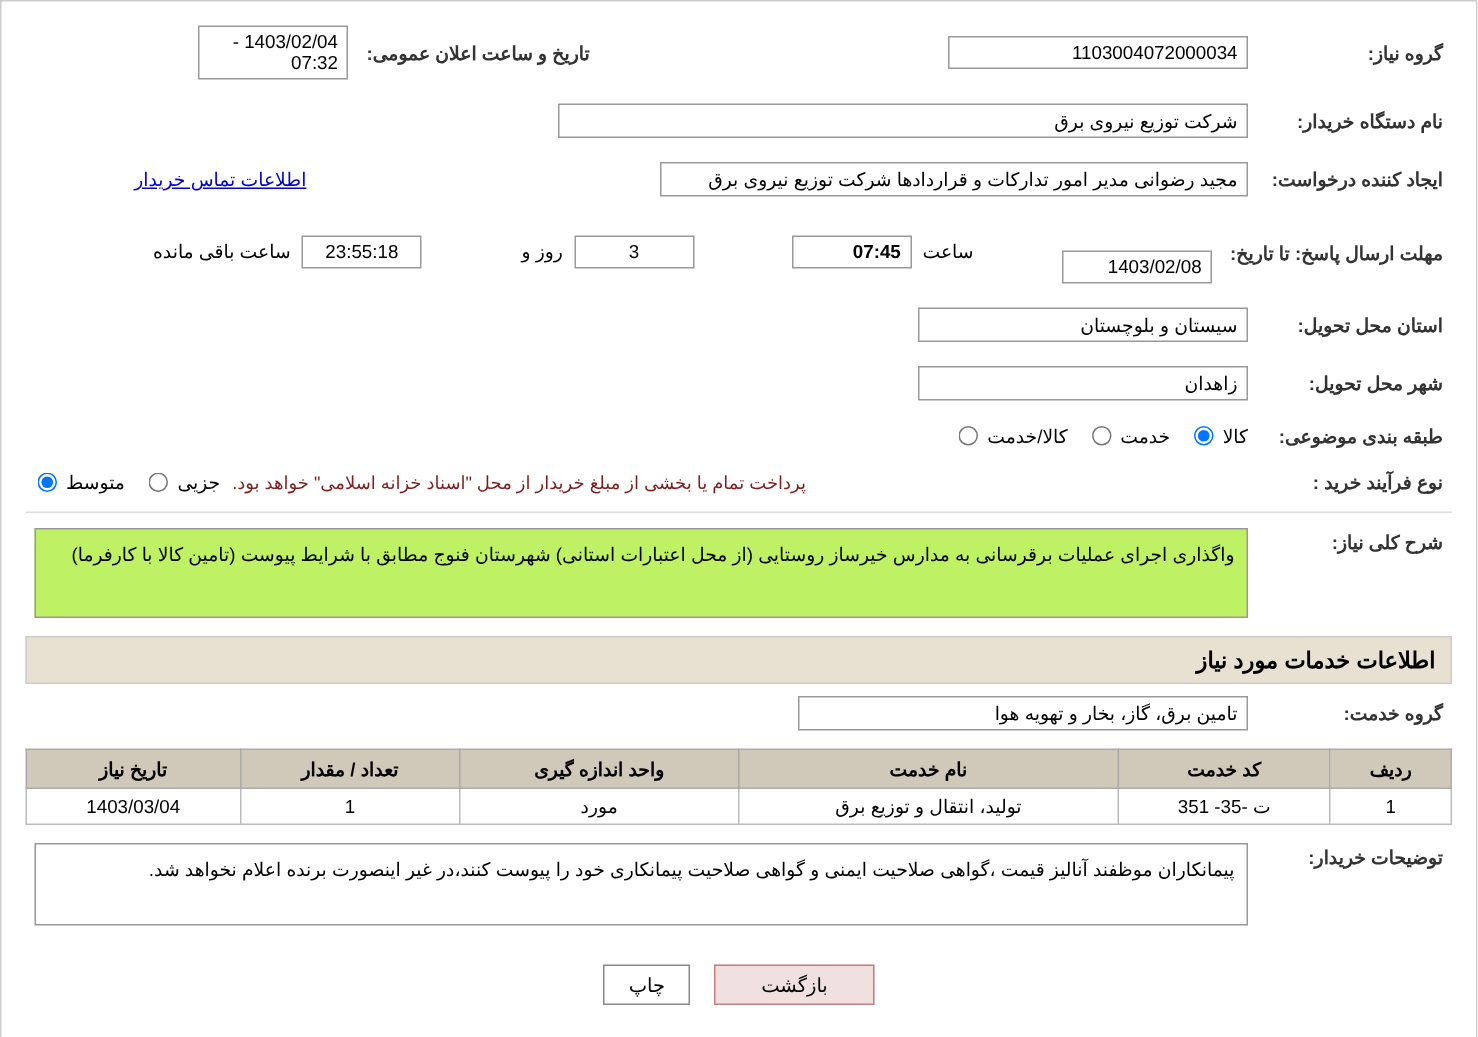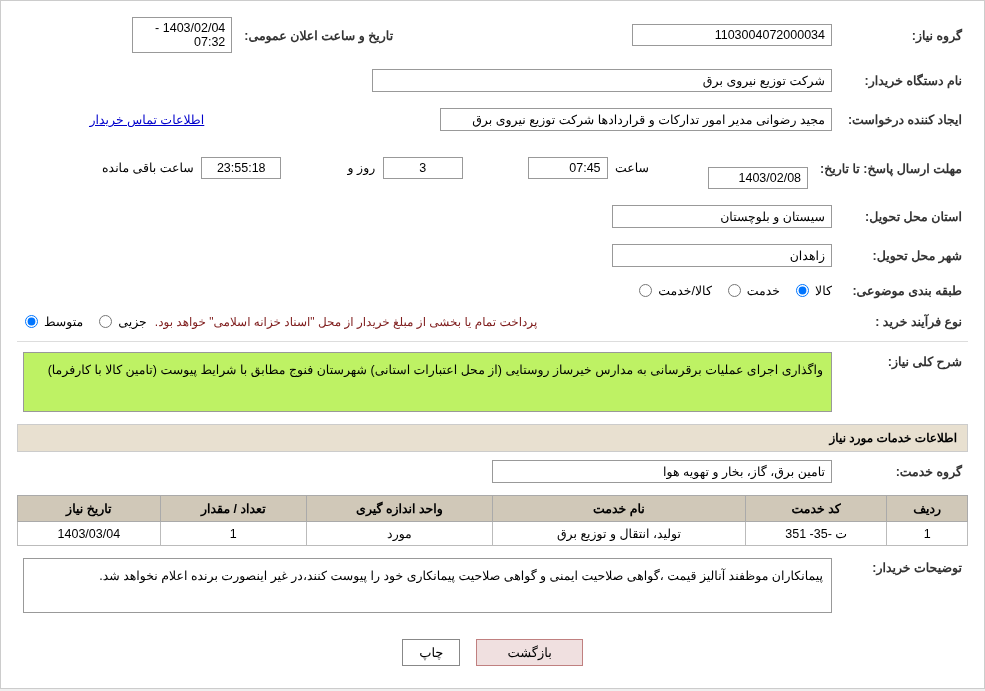--- a/index.html
+++ b/index.html
@@ -78,21 +78,21 @@
     }
     .radio-item input { margin: 0 2px; }
     .note-text {
       color: #7f1d1d;
       font-size: 12px;
     }
     .section-header {
       background: #e8e0d0;
       padding: 6px 10px;
       font-weight: bold;
-      font-size: 12px;
+      font-size: 15px;
       border: 1px solid #ccc;
       margin: 8px 0 4px 0;
       text-align: right;
     }
     .description-box {
       border: 1px solid #999;
       padding: 6px 8px;
       background: #bef264;
       width: 100%;
       text-align: right;
@@ -208,21 +208,21 @@
 
     <table class="info-table">
       <tbody>
           <tr>
         <td class="label-cell">مهلت ارسال پاسخ: تا تاریخ:</td>
         <td class="value-cell">
           <div class="input-box" style="width:100px;margin-top:20px;">1403/02/08</div>
         </td>
         <td>
           <span style="margin:0 4px;">ساعت</span>
-          <div class="input-box" style="width:65px;display:inline-block;">07:45</div>
+          <div class="input-box" style="width:65px;display:inline-block;font-weight:bold;">07:45</div>
         </td>
         <td>
           <div class="input-box" style="width:40px;display:inline-block;text-align:center;">3</div>
           <span style="margin:0 4px;">روز و</span>
         </td>
         <td>
           <div class="input-box" style="width:80px;display:inline-block;text-align:center;">23:55:18</div>
           <span style="margin:0 4px;">ساعت باقی مانده</span>
         </td>
       </tr>
@@ -311,21 +311,21 @@
     </tbody>
       </table>
 
     <div class="section-header">اطلاعات خدمات مورد نیاز</div>
 
     <table class="info-table">
       <tbody>
           <tr>
         <td class="label-cell">گروه خدمت:</td>
         <td class="value-cell">
-          <div class="input-box" style="width:340px;">تامین برق، گاز، بخار و تهویه هوا</div>
+          <div class="input-box" style="width:300px;">تامین برق، گاز، بخار و تهویه هوا</div>
         </td>
       </tr>
     </tbody>
       </table>
 
     <table class="services-table">
       <thead>
         <tr>
           <th>ردیف</th>
           <th>کد خدمت</th>

